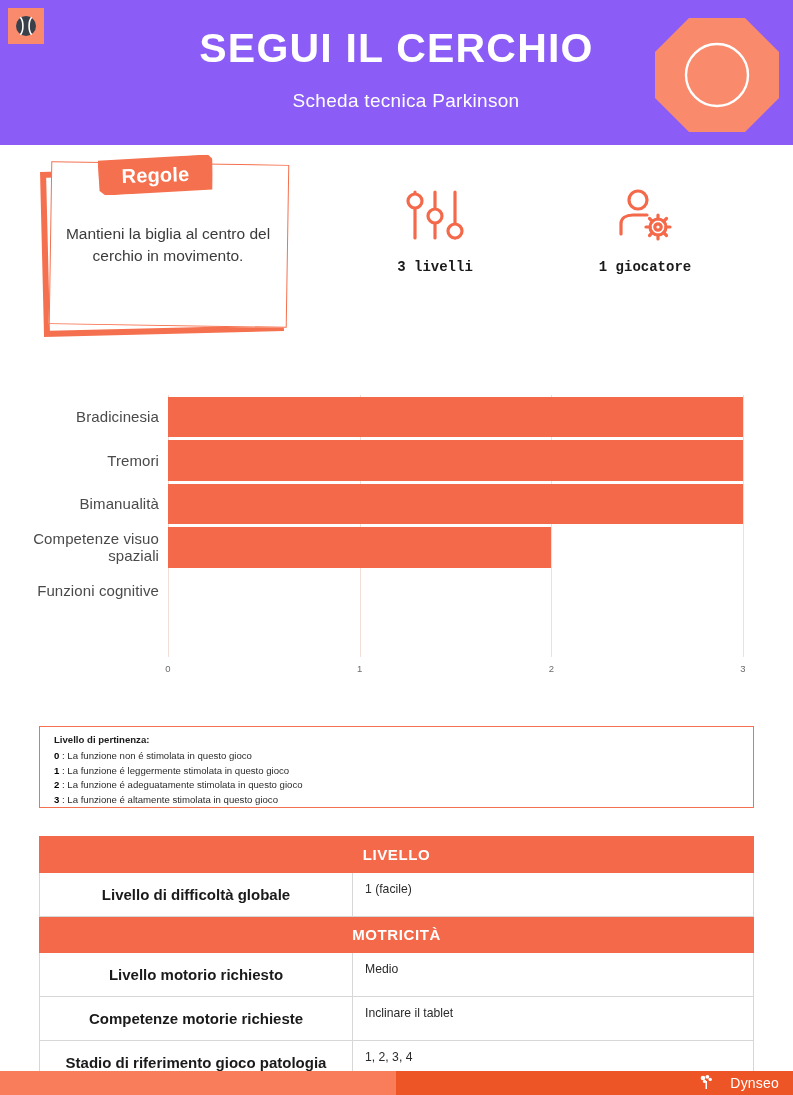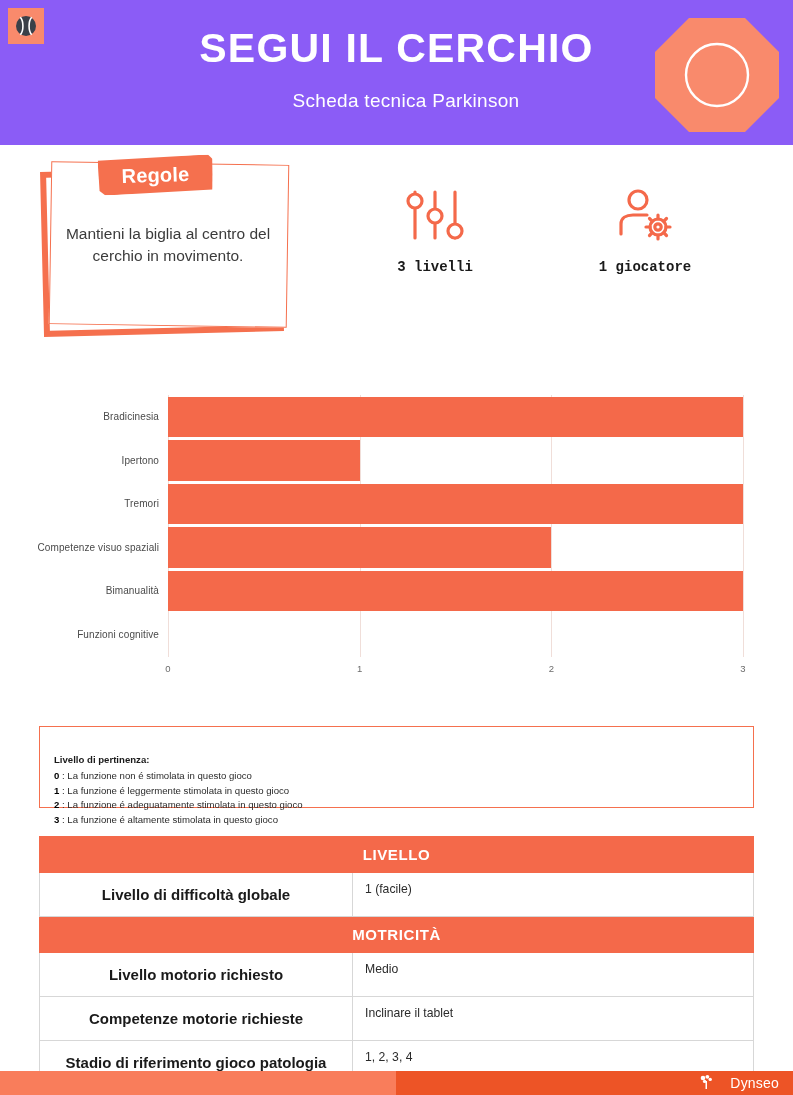--- a/index.html
+++ b/index.html
@@ -164,21 +164,21 @@
   .chart-row {
     position: relative;
     height: 43.5px;
     display: flex;
     align-items: center;
   }
   .chart-cat {
     width: 168px;
     text-align: right;
     padding-right: 9px;
-    font-size: 10px;
+    font-size: 15px;
     color: #4a4a4a;
     letter-spacing: 0.1px;
   }
   .chart-plot {
     position: relative;
     width: 575px;
     height: 43.5px;
   }
   .chart-bar {
     position: absolute;
@@ -218,21 +218,21 @@
 
   
   .legend-box {
     position: absolute;
     left: 39px;
     top: 726px;
     width: 715px;
     height: 82px;
     border: 1.2px solid #F5704E;
     background: #ffffff;
-    padding: 27px 14px 0 14px;
+    padding: 7px 14px 0 14px;
   }
   .legend-title {
     font-size: 9.6px;
     font-weight: bold;
     color: #1a1a1a;
     margin-bottom: 4px;
   }
   .legend-line {
     font-size: 9.6px;
     color: #2b2b2b;
@@ -397,41 +397,35 @@
       <div class="gridline" style="left: 575px;"></div>
     </div>
   <div class="chart-rows" id="chart-rows">
       <div class="chart-row">
         <div class="chart-cat">Bradicinesia</div>
         <div class="chart-plot">
           <div class="chart-bar" style="width: 575px; background: rgb(244, 105, 74);"></div>
         </div>
       </div>
       <div class="chart-row">
-        <div class="chart-cat">Ipertono</div>
-        <div class="chart-plot">
-          <div class="chart-bar" style="width: 191.667px; background: rgb(244, 105, 74);"></div>
-        </div>
-      </div>
-      <div class="chart-row">
         <div class="chart-cat">Tremori</div>
         <div class="chart-plot">
           <div class="chart-bar" style="width: 575px; background: rgb(244, 105, 74);"></div>
         </div>
       </div>
       <div class="chart-row">
+        <div class="chart-cat">Bimanualità</div>
+        <div class="chart-plot">
+          <div class="chart-bar" style="width: 575px; background: rgb(244, 105, 74);"></div>
+        </div>
+      </div>
+      <div class="chart-row">
         <div class="chart-cat">Competenze visuo spaziali</div>
         <div class="chart-plot">
           <div class="chart-bar" style="width: 383.333px; background: rgb(244, 105, 74);"></div>
-        </div>
-      </div>
-      <div class="chart-row">
-        <div class="chart-cat">Bimanualità</div>
-        <div class="chart-plot">
-          <div class="chart-bar" style="width: 575px; background: rgb(244, 105, 74);"></div>
         </div>
       </div>
       <div class="chart-row">
         <div class="chart-cat">Funzioni cognitive</div>
         <div class="chart-plot"></div>
       </div>
     </div>
   <div class="chart-axis" id="chart-axis">
       <div class="tick" style="left: 0px;">0</div>
       <div class="tick" style="left: 191.667px;">1</div>

